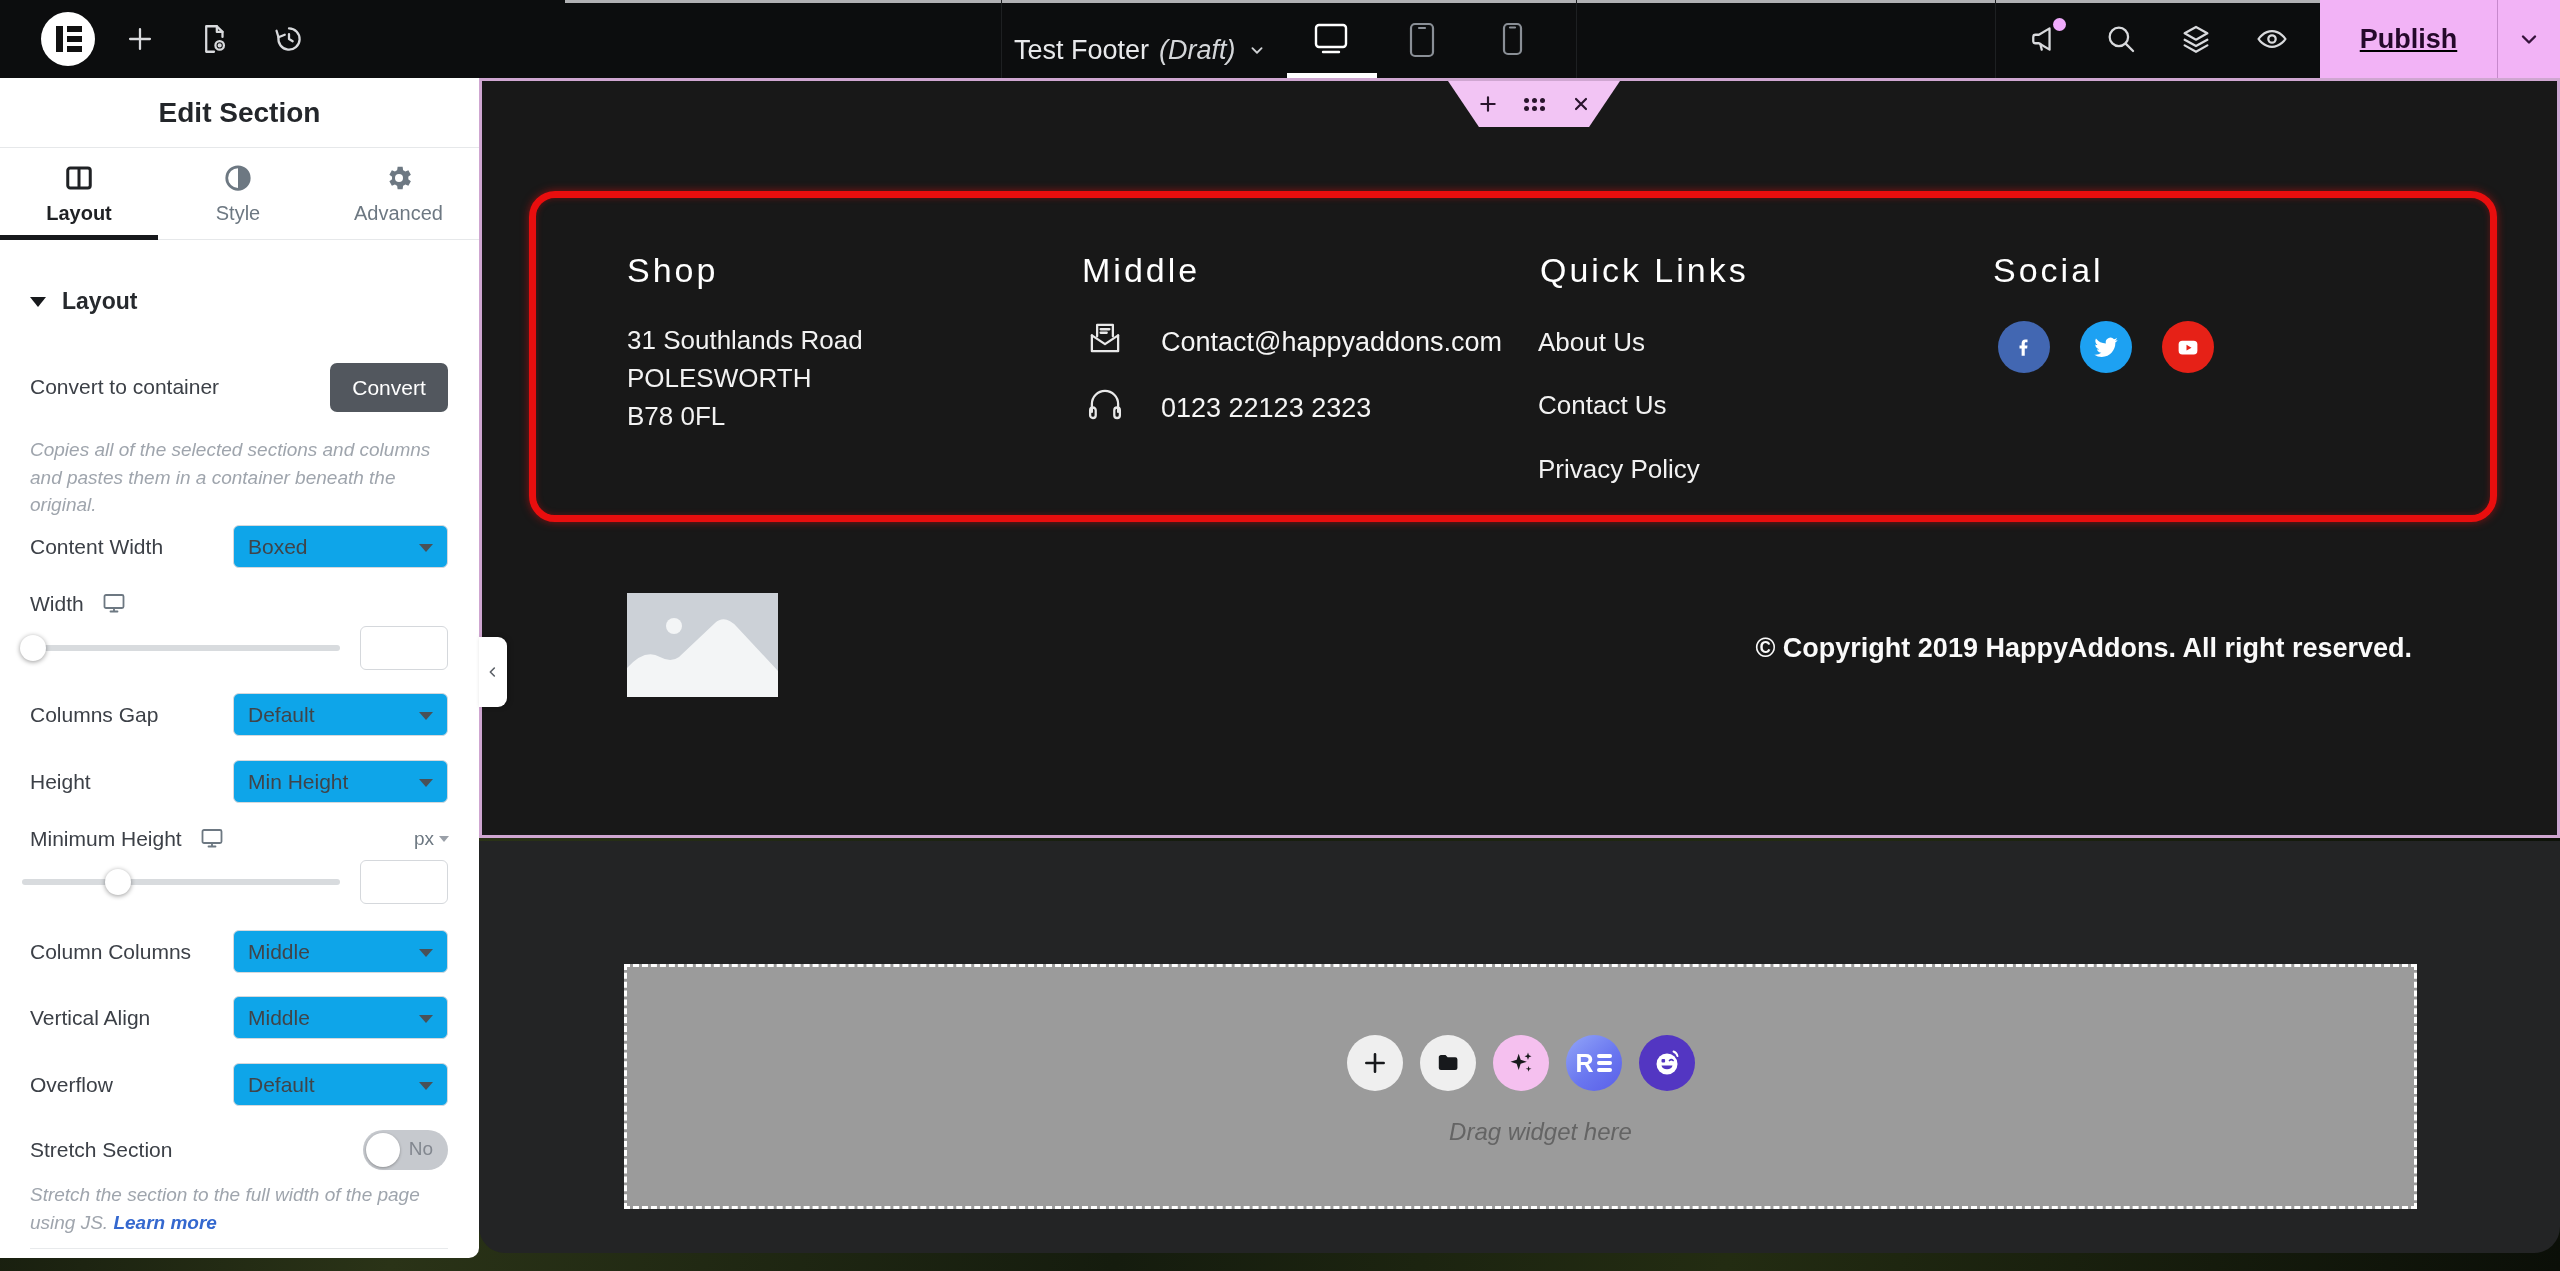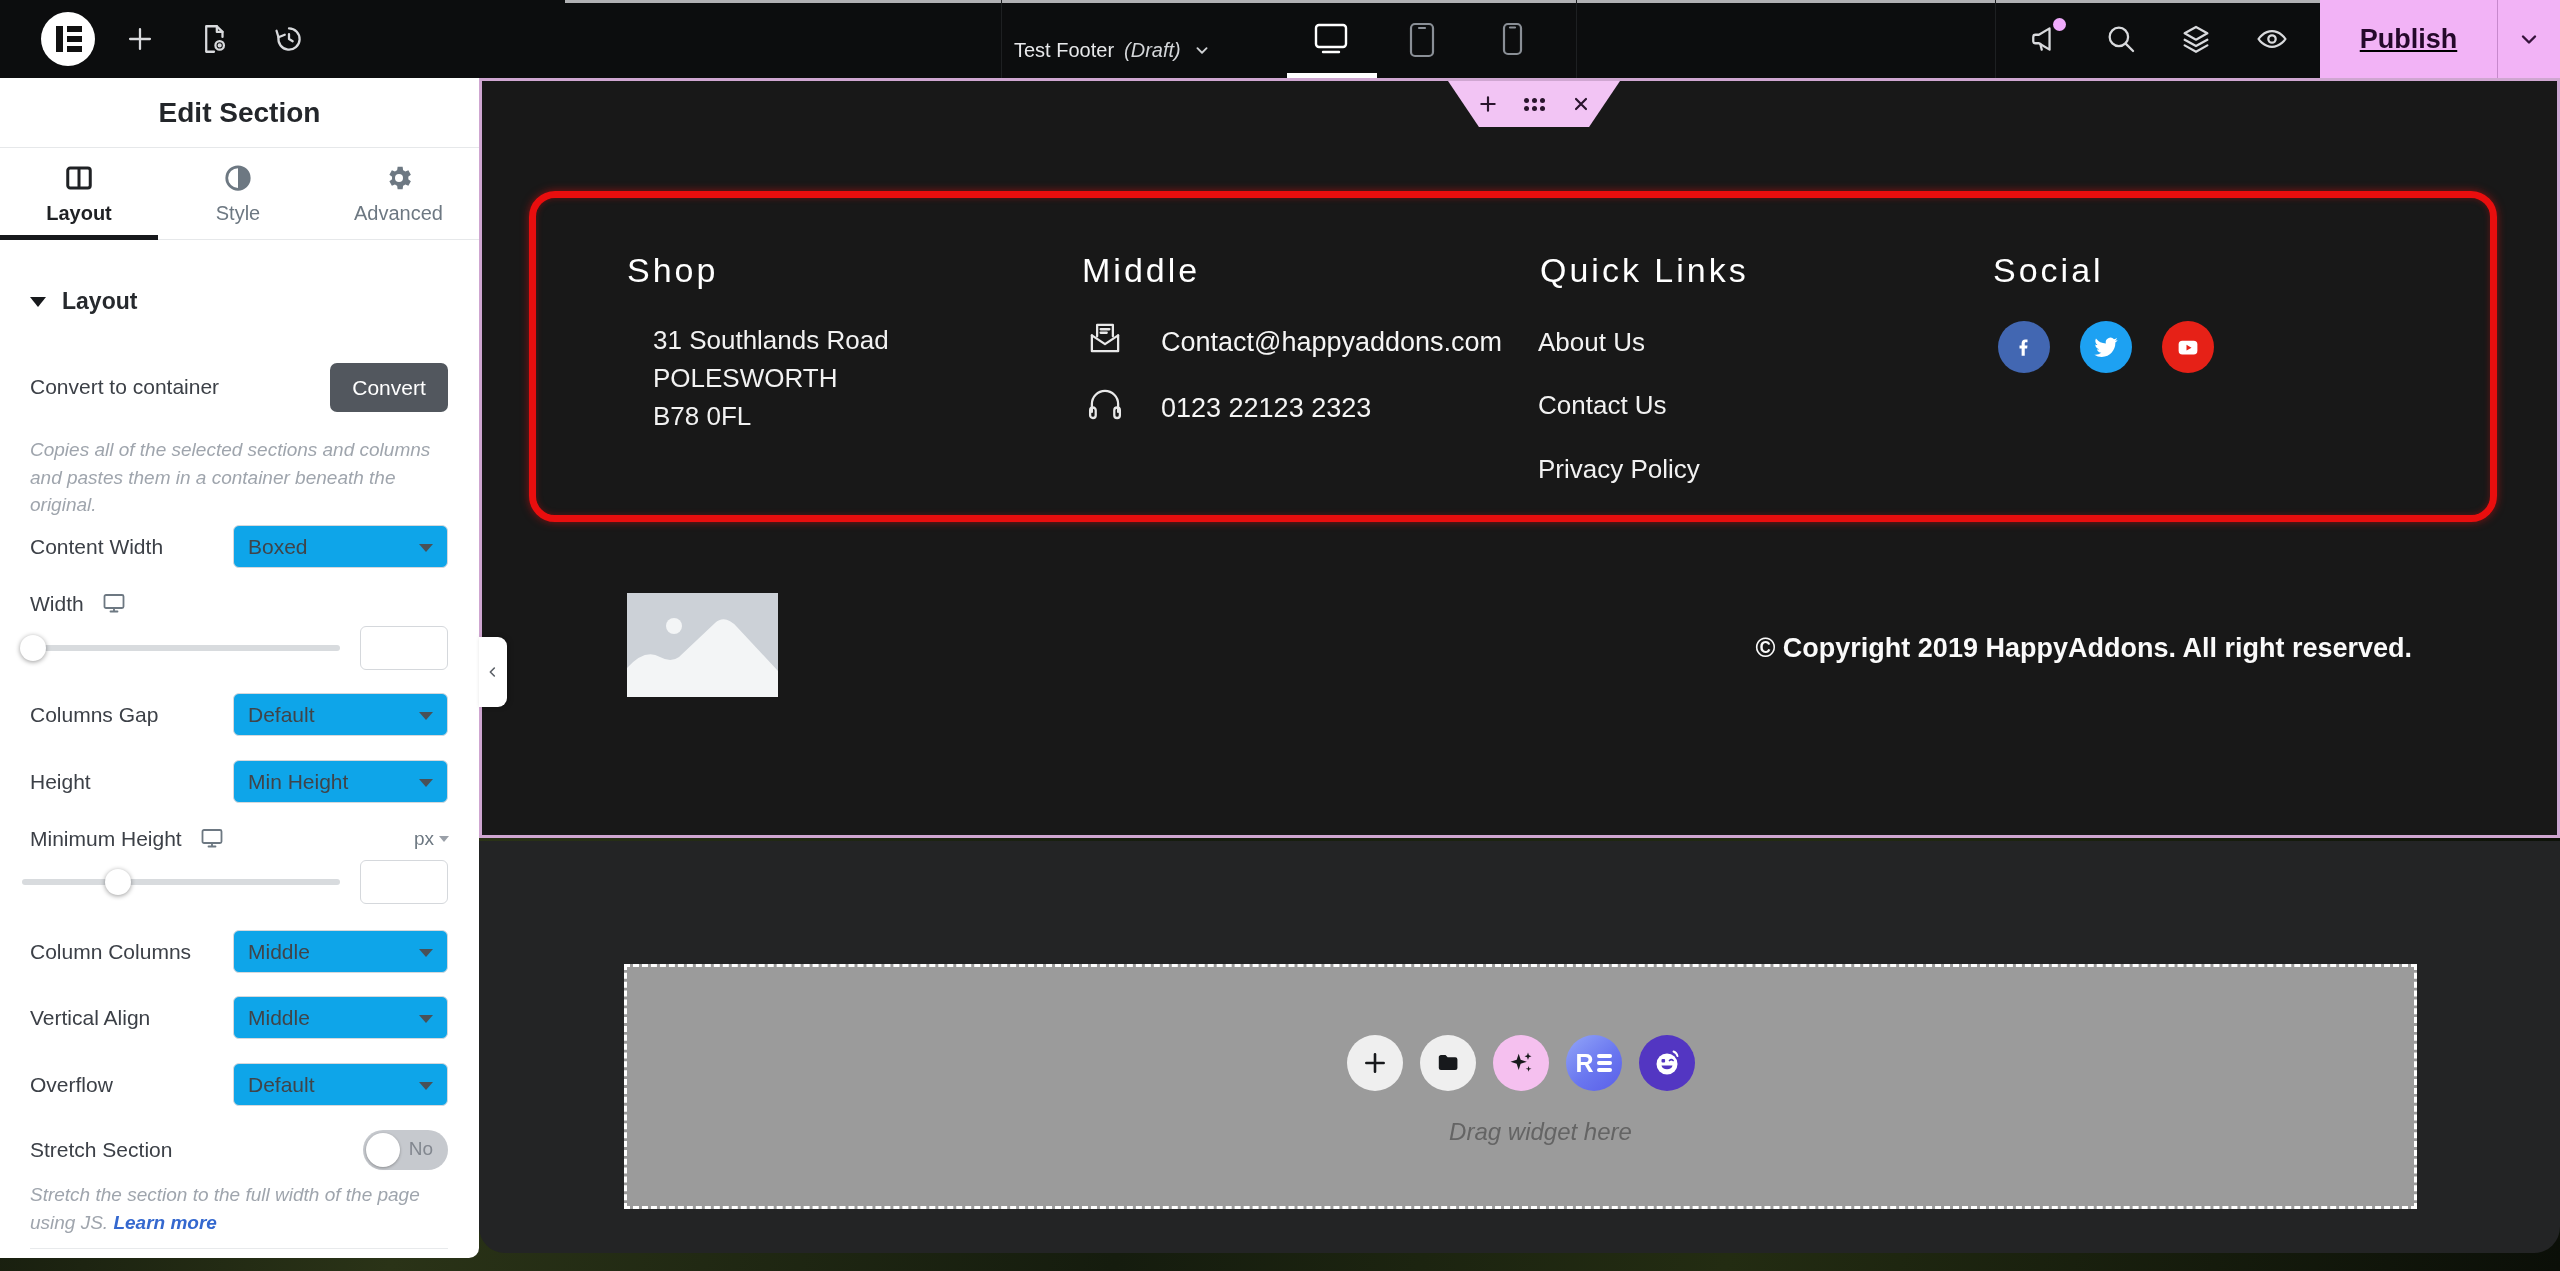--- a/index.html
+++ b/index.html
@@ -15,21 +15,21 @@
   .tb-divider { position:absolute; top:0; width:1px; height:78px; background:#1e2022; }
   .logo-circle { position:absolute; left:41px; top:12px; width:54px; height:54px; border-radius:50%;
                  background:#fff; cursor:pointer; }
   .logo-e { position:absolute; left:15px; top:14px; width:26px; height:26px; }
   .logo-e .vbar { position:absolute; left:0; top:0; width:7px; height:26px; background:#111; }
   .logo-e .hbar { position:absolute; left:11px; width:15px; height:6px; background:#111; }
   .tb-icon { position:absolute; top:22px; width:34px; height:34px; cursor:pointer; }
   .tb-icon svg { width:34px; height:34px; stroke:#d9dadd; stroke-width:1.6; fill:none;
                  stroke-linecap:round; stroke-linejoin:round; }
   .doc-title { position:absolute; left:1014px; top:0; height:100px; display:flex; align-items:center;
-               gap:10px; color:#e8e9eb; font-size:20px; cursor:pointer; }
+               gap:10px; color:#e8e9eb; font-size:27px; cursor:pointer; }
   .doc-title .status { font-style:italic; color:#d4d6d9; }
   .doc-title svg { width:22px; height:22px; stroke:#cfd1d4; stroke-width:2; fill:none;
                    stroke-linecap:round; stroke-linejoin:round; }
   .device { position:absolute; top:22px; cursor:pointer; }
   .device svg { fill:none; stroke-linecap:round; stroke-linejoin:round; }
   .device.active svg { stroke:#ffffff; }
   .device.inactive svg { stroke:#8a8f96; }
   .device-underline { position:absolute; left:1287px; top:73px; width:90px; height:5px; background:#fff; }
   .notif-dot { position:absolute; right:-3px; top:-4px; width:13px; height:13px; border-radius:50%;
                background:#f0abfc; }
@@ -108,21 +108,21 @@
                     stroke-linecap:round; }
   .dots-grid { display:grid; grid-template-columns:repeat(3, 5px); grid-template-rows:repeat(2, 5px);
                gap:3px; }
   .dots-grid i { width:5px; height:5px; border-radius:50%; background:#2a152d; }
   .red-highlight { position:absolute; left:47px; top:110px; width:1968px; height:331px;
                    border:7px solid #e90e0e; border-radius:26px;
                    box-shadow:0 0 8px rgba(233,14,14,.55), inset 0 0 6px rgba(233,14,14,.35);
                    pointer-events:none; z-index:5; }
   .fcol-heading { position:absolute; top:170px; color:#ffffff; font-size:34px; letter-spacing:3px;
                   font-weight:400; }
-  .addr-line { position:absolute; left:145px; color:#f2f2f2; font-size:26px;margin-left:26px; }
+  .addr-line { position:absolute; left:145px; color:#f2f2f2; font-size:26px; }
   .contact-row-icon { position:absolute; left:602px; }
   .contact-row-icon svg { width:42px; height:42px; stroke:#e9e9e9; stroke-width:1.3; fill:none;
                           stroke-linecap:round; stroke-linejoin:round; }
   .contact-text { position:absolute; left:679px; color:#f5f5f5; font-size:27px; }
   .qlink { position:absolute; left:1056px; color:#f2f2f2; font-size:26px; cursor:pointer; }
   .social-circle { position:absolute; top:240px; width:52px; height:52px; border-radius:50%;
                    display:flex; align-items:center; justify-content:center; cursor:pointer; }
   .img-placeholder { position:absolute; left:145px; top:512px; width:151px; height:104px; cursor:pointer; }
   .copyright { position:absolute; right:145px; top:552px; color:#fafafa; font-size:27px;font-weight:bold; }
   .drag-area { position:absolute; left:145px; top:123px; width:1793px; height:245px; background:#9b9b9b;

